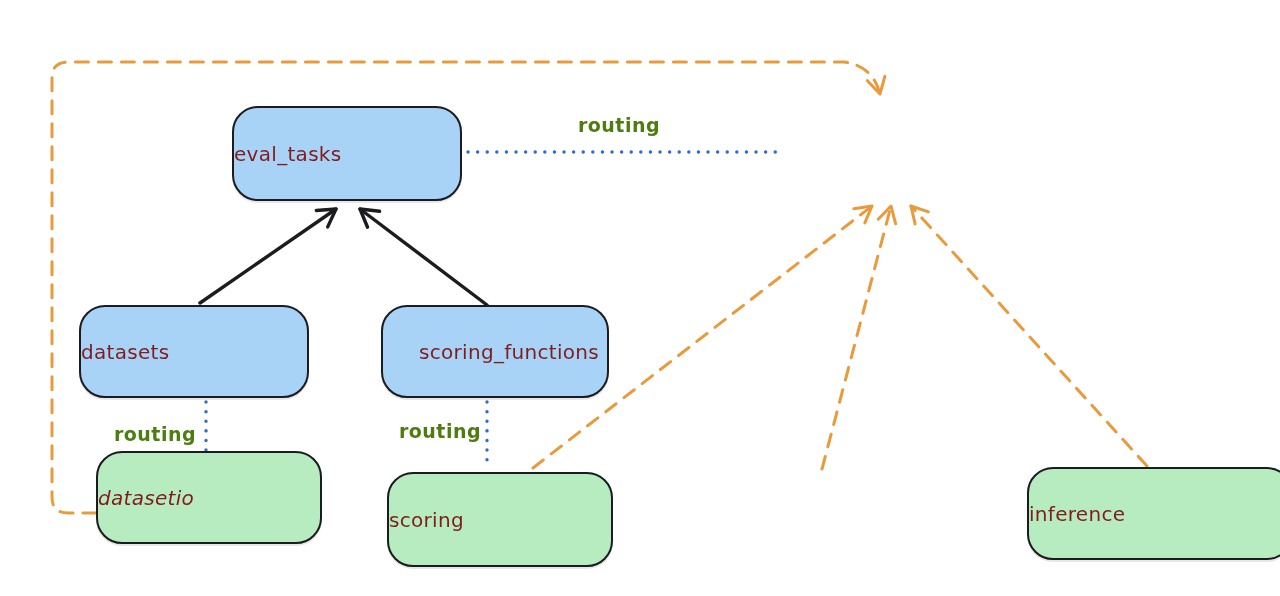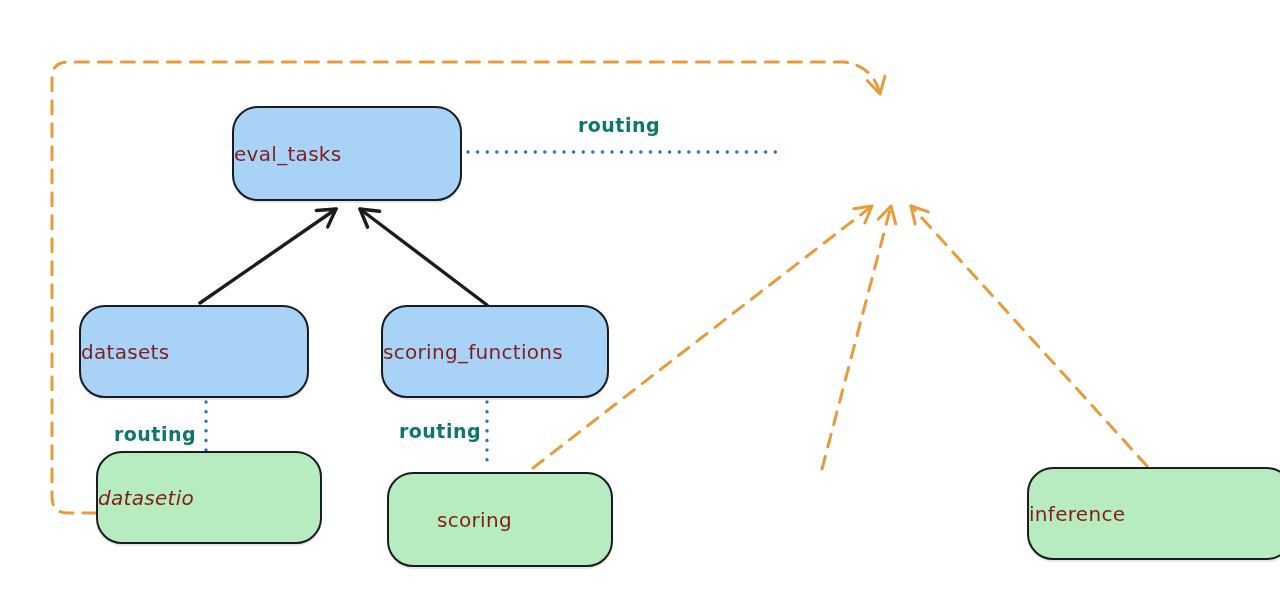--- a/index.html
+++ b/index.html
@@ -30,21 +30,21 @@
     justify-content: flex-start;
     font-size: 20px;
     color: #7f1d1d;
     letter-spacing: 0.3px;
     box-shadow: 0 2px 0 rgba(120,120,120,0.18);
   }
   .node.blue  { background: #a9d3f6; }
   .node.green { background: #b7ecc0; }
   .edge-label {
     position: absolute;
-    color: #0f766e;
+    color: #4d7c0f;
     font-size: 19px;
     font-weight: 600;
     letter-spacing: 0.5px;
     text-align: center;
     width: 96px;
   }
 </style>
 </head>
 <body>
 
@@ -75,29 +75,29 @@
 
   <div class="node blue" style="left:232px;  top:106px; width:230px; height:95px;">
     <span>eval_tasks</span>
   </div>
 
 
   <div class="node blue" style="left:79px;   top:305px; width:230px; height:93px;">
     <span>datasets</span>
   </div>
 
-  <div class="node blue" style="left:381px;  top:305px; width:228px; height:93px;">
+  <div class="node blue" style="left:381px;  top:305px; width:228px; height:93px;padding-left:36px;">
     <span>scoring_functions</span>
   </div>
 
   <div class="node green" style="left:96px;   top:451px; width:226px; height:93px;font-style:italic;">
     <span>datasetio</span>
   </div>
 
-  <div class="node green" style="left:387px;  top:472px; width:226px; height:95px;padding-left:48px;">
+  <div class="node green" style="left:387px;  top:472px; width:226px; height:95px;">
     <span>scoring</span>
   </div>
 
 
   <div class="node green" style="left:1027px; top:467px; width:266px; height:93px;">
     <span>inference</span>
   </div>
 
   <div class="edge-label" style="left:571px; top:114px;">routing</div>
   <div class="edge-label" style="left:107px; top:423px;">routing</div>

